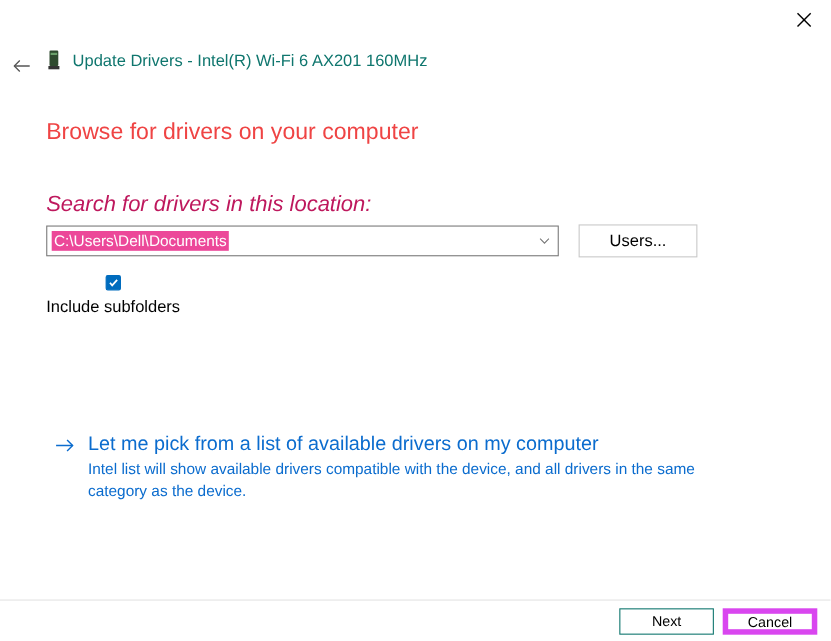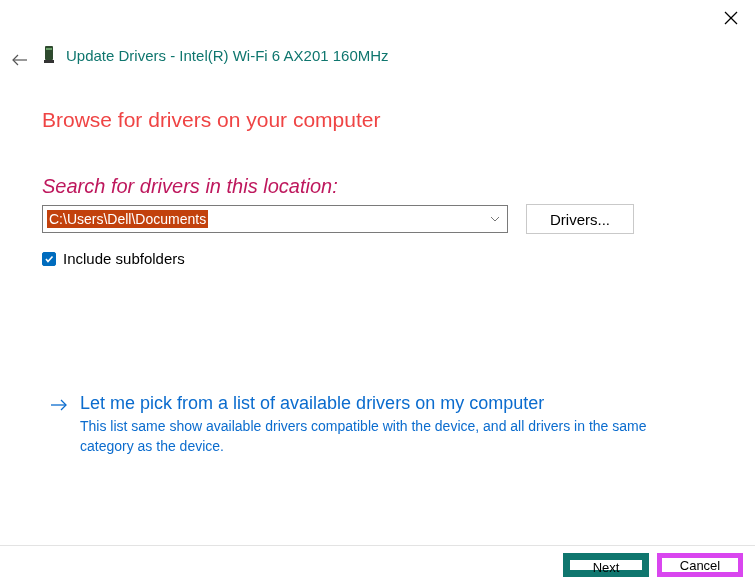--- a/index.html
+++ b/index.html
@@ -84,21 +84,21 @@
       width: 466px;
       height: 28px;
       border: 1px solid #7a7a7a;
       background: #fff;
       display: flex;
       align-items: center;
       position: relative;
       padding: 0 26px 0 4px;
     }
     .path-selected {
-      background: #c2410c;
+      background: #ec4899;
       color: #fff;
       font-size: 14px;
       padding: 0px 2px;
       line-height: 18px;
       display: inline-block;
     }
     .combo-chevron {
       position: absolute;
       right: 6px;
       top: 50%;
@@ -117,20 +117,21 @@
       font-size: 15px;
       cursor: pointer;
     }
     .checkbox-row {
       position: absolute;
       top: 250px;
       left: 42px;
       display: flex;
       align-items: center;
       gap: 7px;
+      flex-direction: column;
     }
     .chk {
       width: 14px;
       height: 14px;
       border: 1px solid #006cbe;
       background: #006cbe;
       border-radius: 2px;
       display: flex;
       align-items: center;
       justify-content: center;
@@ -191,21 +192,21 @@
     }
     .footer-btn {
       width: 86px;
       height: 24px;
       border: 5px solid #d946ef;
       background: #fff;
       font-size: 13px;
       cursor: pointer;
     }
     .footer-btn.primary {
-      border: 7px solid #0f766e;
+      border: 1px solid #0f766e;
     }
   </style>
 </head>
 <body>
 
 <div class="close-btn">
   <svg width="14" height="14" viewBox="0 0 14 14">
     <line x1="1" y1="1" x2="13" y2="13" stroke="#000" stroke-width="1.3"></line>
     <line x1="13" y1="1" x2="1" y2="13" stroke="#000" stroke-width="1.3"></line>
   </svg>
@@ -235,41 +236,41 @@
 
 <div class="path-row">
   <div class="path-combo">
     <span class="path-selected">C:\Users\Dell\Documents</span>
     <span class="combo-chevron">
       <svg width="10" height="6" viewBox="0 0 10 6">
         <polyline points="1,1 5,5 9,1" fill="none" stroke="#777" stroke-width="1"></polyline>
       </svg>
     </span>
   </div>
-  <button class="browse-btn">Drivers...</button>
+  <button class="browse-btn">Users...</button>
 </div>
 
 <div class="checkbox-row">
   <div class="chk">
     <svg width="10" height="10" viewBox="0 0 10 10">
       <polyline points="2,5 4,7.5 8.5,2.5" fill="none" stroke="#fff" stroke-width="1.6"></polyline>
     </svg>
   </div>
   <span class="chk-label">Include subfolders</span>
 </div>
 
 <div class="pick-block">
   <span class="pick-arrow">
     <svg width="18" height="12" viewBox="0 0 18 12">
       <line x1="1" y1="6" x2="16" y2="6" stroke="#0b6cce" stroke-width="1.3"></line>
       <polyline points="11,1 16,6 11,11" fill="none" stroke="#0b6cce" stroke-width="1.3"></polyline>
     </svg>
   </span>
   <div class="pick-texts">
     <div class="pick-title">Let me pick from a list of available drivers on my computer</div>
-    <div class="pick-desc">This list same show available drivers compatible with the device, and all drivers in the same category as the device.</div>
+    <div class="pick-desc">Intel list will show available drivers compatible with the device, and all drivers in the same category as the device.</div>
   </div>
 </div>
 
 <div class="footer">
   <button class="footer-btn primary">Next</button>
   <button class="footer-btn">Cancel</button>
 </div>
 
 </body></html>

